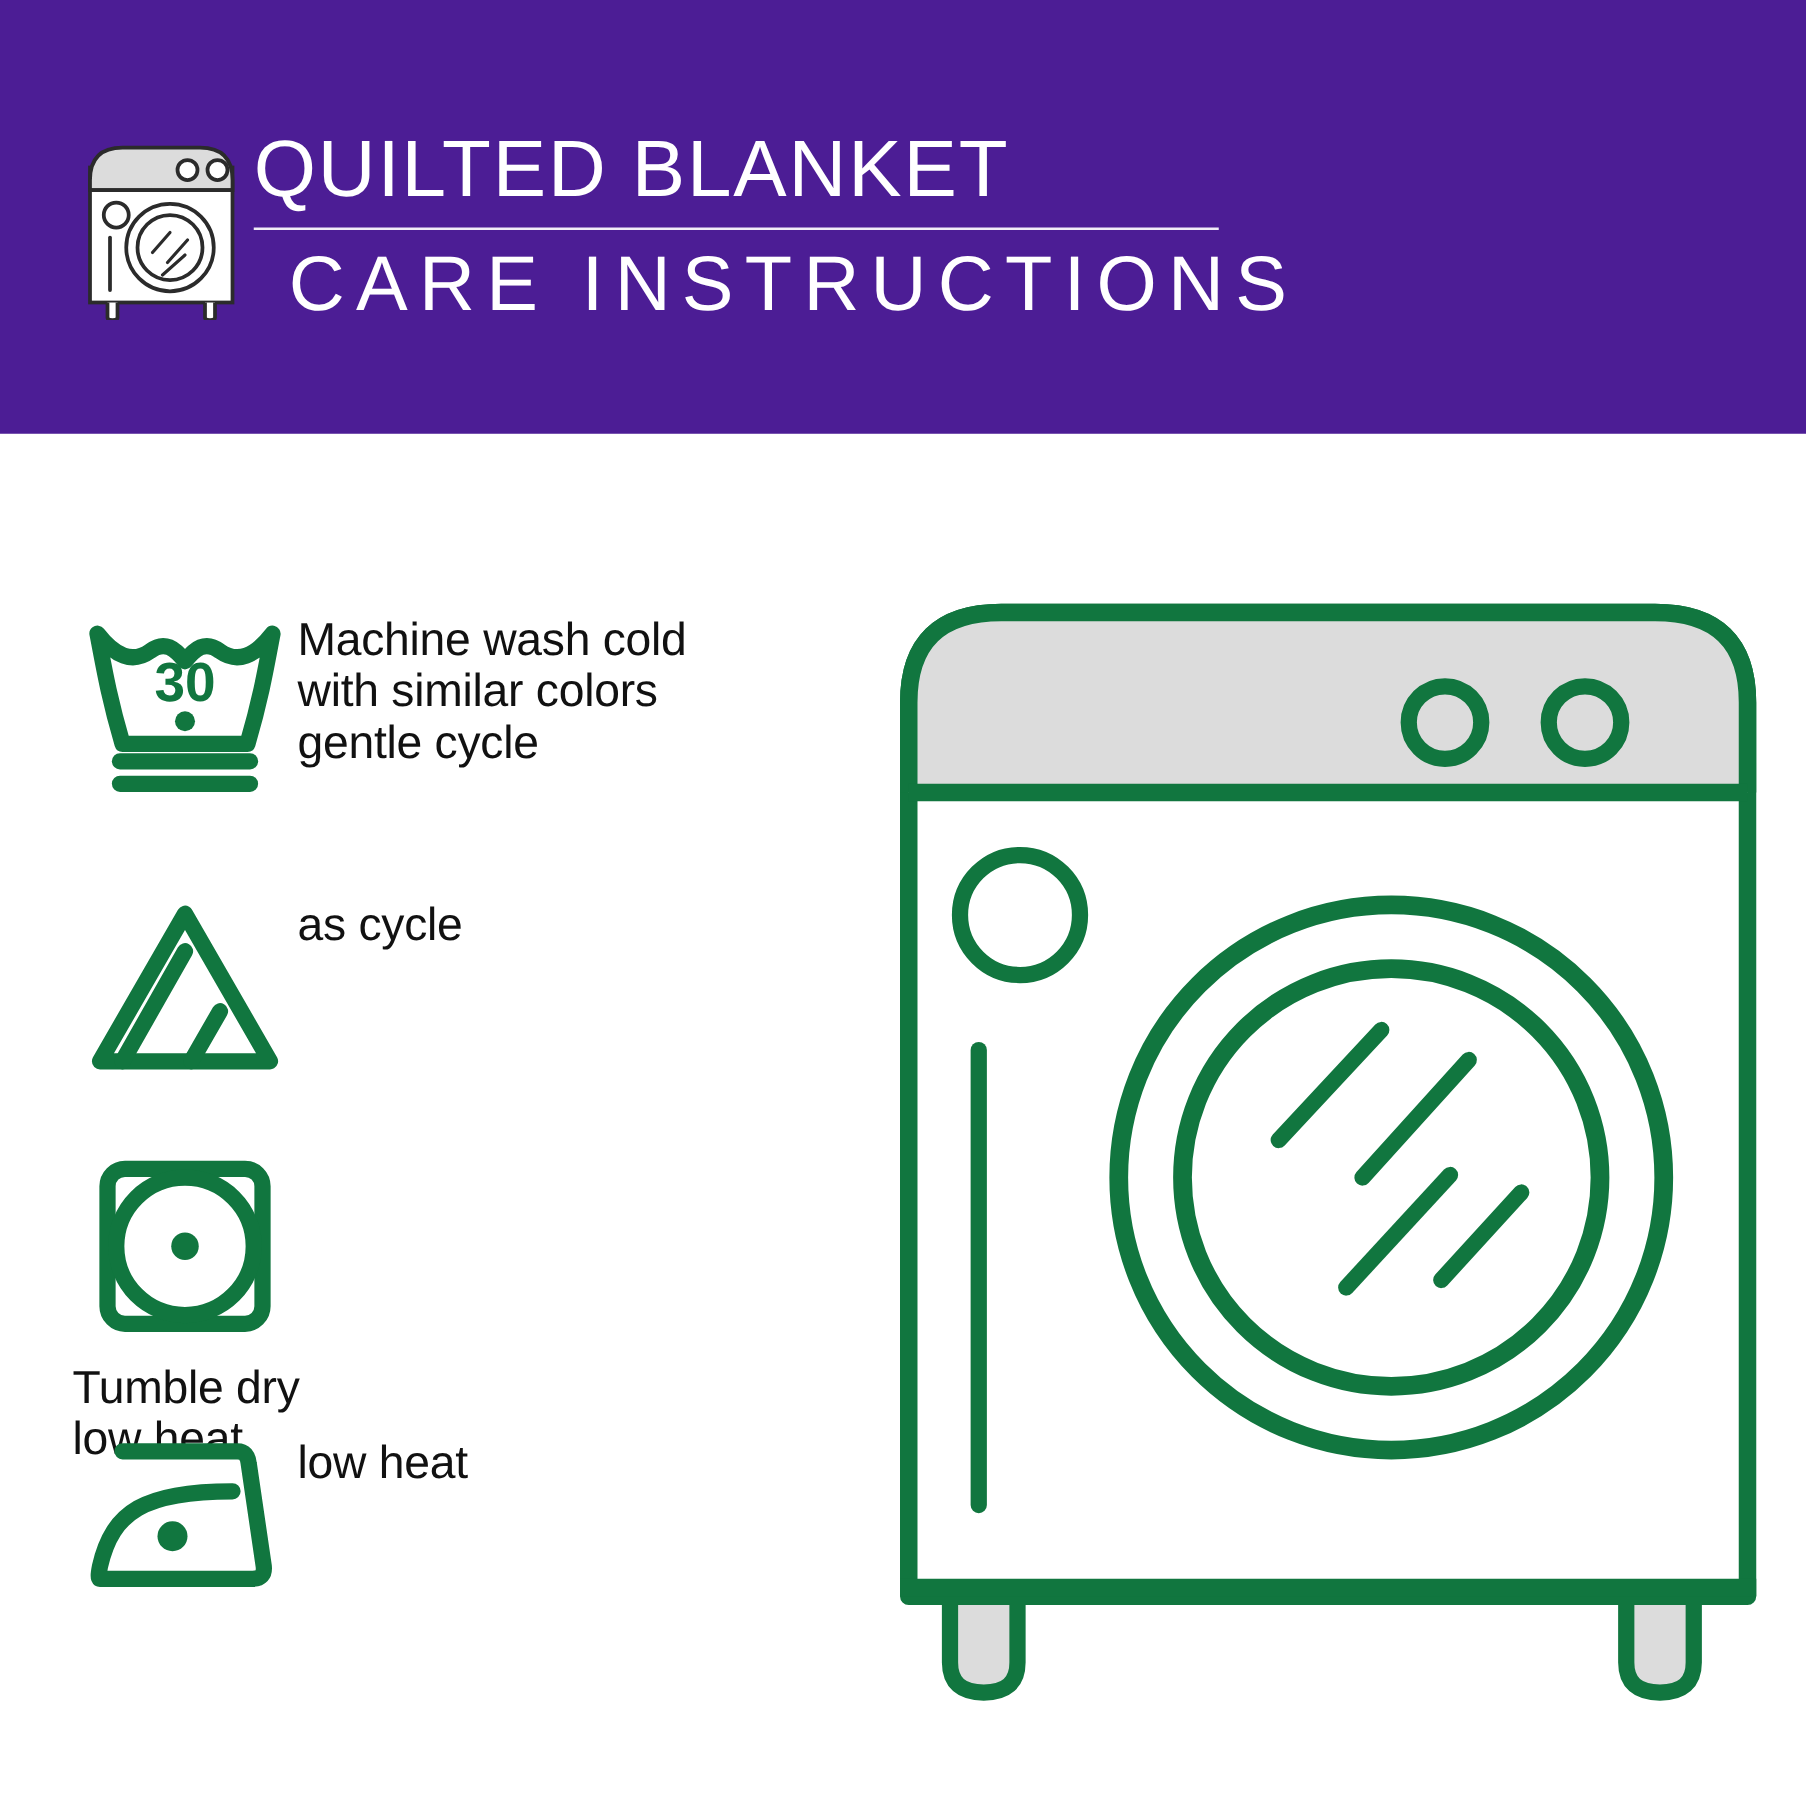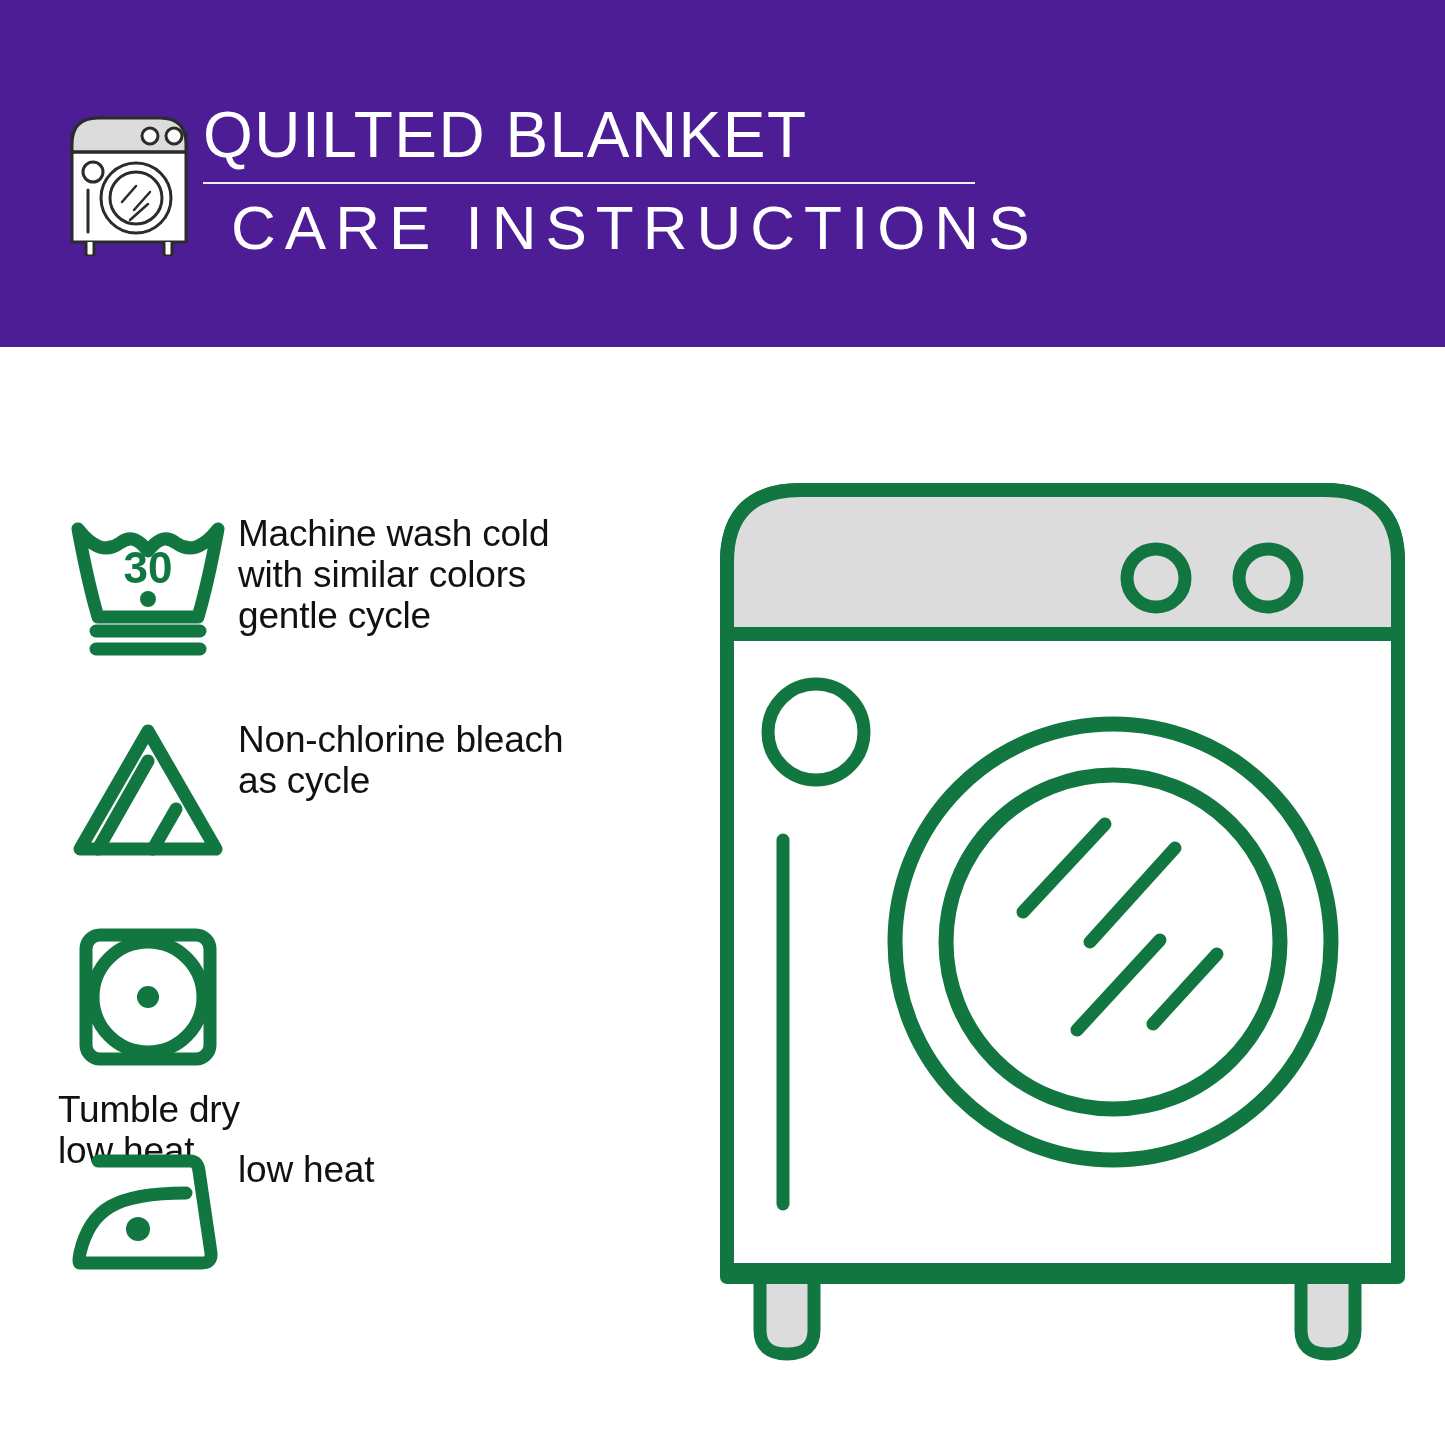--- a/index.html
+++ b/index.html
@@ -64,21 +64,21 @@
   .care-label{
     color:#111111;
     font-size:37px;
     line-height:41px;
     font-weight:400;
     letter-spacing:-0.2px;
     padding-top:2px;
   }
   .care-label .ln{display:block;white-space:nowrap;}
 
-  .row-1{left:58px;top:164px;}
+  .row-1{left:58px;top:142px;}
   .row-2{left:58px;top:370px;}
   .row-3{left:58px;top:560px;flex-direction:column;}
   .row-4{left:58px;top:800px;}
 
   
   .washer{
     position:absolute;left:705px;top:462px;width:715px;height:915px;
   }
 </style>
 </head>
@@ -148,21 +148,20 @@
       <div class="care-icon">
         <svg width="168" height="150" viewBox="0 0 168 150" aria-hidden="true">
           <g fill="none" stroke="#11763f" stroke-width="13" stroke-linecap="round" stroke-linejoin="round">
             <path d="M84 14 L152 132 L16 132 Z"></path>
             <line x1="84" y1="44" x2="34" y2="132"></line>
             <line x1="112" y1="92" x2="89" y2="132"></line>
           </g>
         </svg>
       </div>
       <div class="care-label">
-        <span class="ln">Non-chlorine bleach</span>
         <span class="ln">as cycle</span>
       </div>
     </div>
 
     <div class="care-row row-3">
       <div class="care-icon">
         <svg width="150" height="150" viewBox="0 0 150 150" aria-hidden="true">
           <g fill="none" stroke="#11763f" stroke-width="13" stroke-linejoin="round">
             <rect x="13" y="13" width="124" height="124" rx="14"></rect>
             <circle cx="75" cy="75" r="55"></circle>

